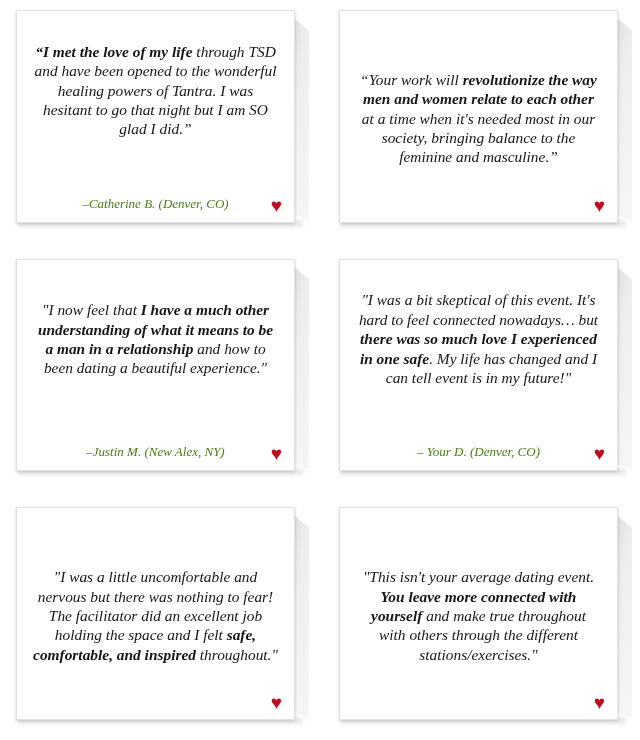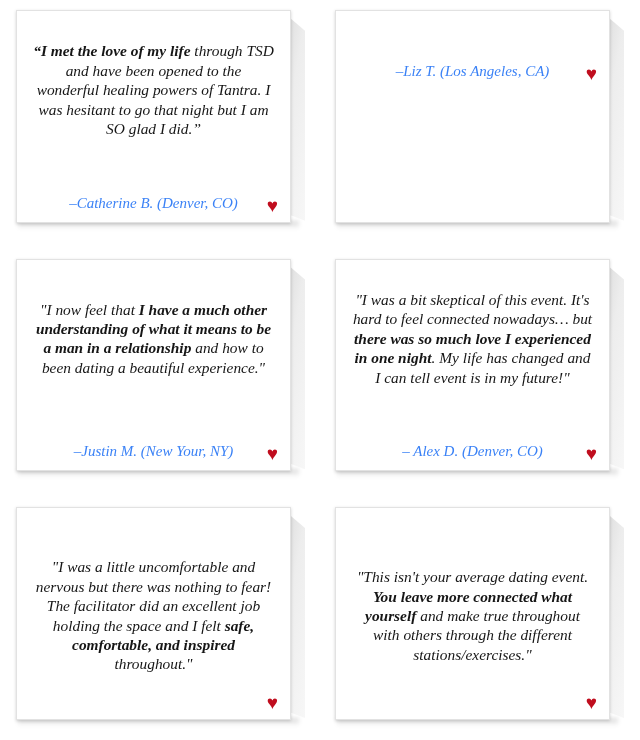--- a/index.html
+++ b/index.html
@@ -15,21 +15,21 @@
   }
   .board {
     position: relative;
     width: 640px;
     height: 740px;
     display: grid;
     grid-template-columns: 1fr 1fr;
     grid-template-rows: 1fr 1fr 1fr;
     column-gap: 14px;
     row-gap: 18px;
-    padding: 6px 8px 6px 8px;
+    padding: 6px 0 6px 8px;
     box-sizing: border-box;
     background: #ffffff;
   }
   .card-wrap {
     position: relative;
     box-sizing: border-box;
   }
   
   .card {
     position: absolute;
@@ -85,22 +85,22 @@
   .attrib-row {
     display: flex;
     align-items: center;
     justify-content: center;
     gap: 10px;
     padding-bottom: 2px;
     position: relative;
   }
   .attrib {
     font-style: italic;
-    font-size: 15px;
-    color: #3b82f6;
+    font-size: 13px;
+    color: #4d7c0f;
     white-space: nowrap;
     margin-top: 40px;
   }
   .heart {
     color: #c00d1e;
     font-size: 19px;
     line-height: 1;
     position: absolute;
     right: -2px;
     bottom: -1px;
@@ -122,50 +122,52 @@
         <div class="attrib">–Catherine B. (Denver, CO)</div>
         <div class="heart">♥</div>
       </div>
     </div>
   </div>
 
   <div class="card-wrap">
     <div class="shadow"></div>
     <div class="flap"></div>
     <div class="card">
+      <div class="quote">
+          <div><span>“Your work will </span><span class="b">revolutionize the way men and women relate to each other</span><span> at a time when it's needed most in our society, bringing balance to the feminine and masculine.”</span></div>
+        </div>
       <div class="attrib-row">
-        <div class="attrib">–Liz T. (Los Angeles, CA)</div>
         <div class="heart">♥</div>
       </div>
     </div>
   </div>
 
   <div class="card-wrap">
     <div class="shadow"></div>
     <div class="flap"></div>
     <div class="card">
       <div class="quote">
           <div><span>"I now feel that </span><span class="b">I have a much other understanding of what it means to be a man in a relationship</span><span> and how to been dating a beautiful experience."</span></div>
         </div>
       <div class="attrib-row">
-        <div class="attrib">–Justin M. (New Your, NY)</div>
+        <div class="attrib">–Justin M. (New Alex, NY)</div>
         <div class="heart">♥</div>
       </div>
     </div>
   </div>
 
   <div class="card-wrap">
     <div class="shadow"></div>
     <div class="flap"></div>
     <div class="card">
       <div class="quote">
-          <div><span>"I was a bit skeptical of this event. It's hard to feel connected nowadays… but </span><span class="b">there was so much love I experienced in one night</span><span>. My life has changed and I can tell event is in my future!"</span></div>
+          <div><span>"I was a bit skeptical of this event. It's hard to feel connected nowadays… but </span><span class="b">there was so much love I experienced in one safe</span><span>. My life has changed and I can tell event is in my future!"</span></div>
         </div>
       <div class="attrib-row">
-        <div class="attrib">– Alex D. (Denver, CO)</div>
+        <div class="attrib">– Your D. (Denver, CO)</div>
         <div class="heart">♥</div>
       </div>
     </div>
   </div>
 
   <div class="card-wrap">
     <div class="shadow"></div>
     <div class="flap"></div>
     <div class="card">
       <div class="quote">
@@ -175,21 +177,21 @@
         <div class="heart">♥</div>
       </div>
     </div>
   </div>
 
   <div class="card-wrap">
     <div class="shadow"></div>
     <div class="flap"></div>
     <div class="card">
       <div class="quote">
-          <div><span>"This isn't your average dating event. </span><span class="b">You leave more connected what yourself</span><span> and make true throughout with others through the different stations/exercises."</span></div>
+          <div><span>"This isn't your average dating event. </span><span class="b">You leave more connected with yourself</span><span> and make true throughout with others through the different stations/exercises."</span></div>
         </div>
       <div class="attrib-row">
         <div class="heart">♥</div>
       </div>
     </div>
   </div>
 
 </div>
 
 </body></html>

